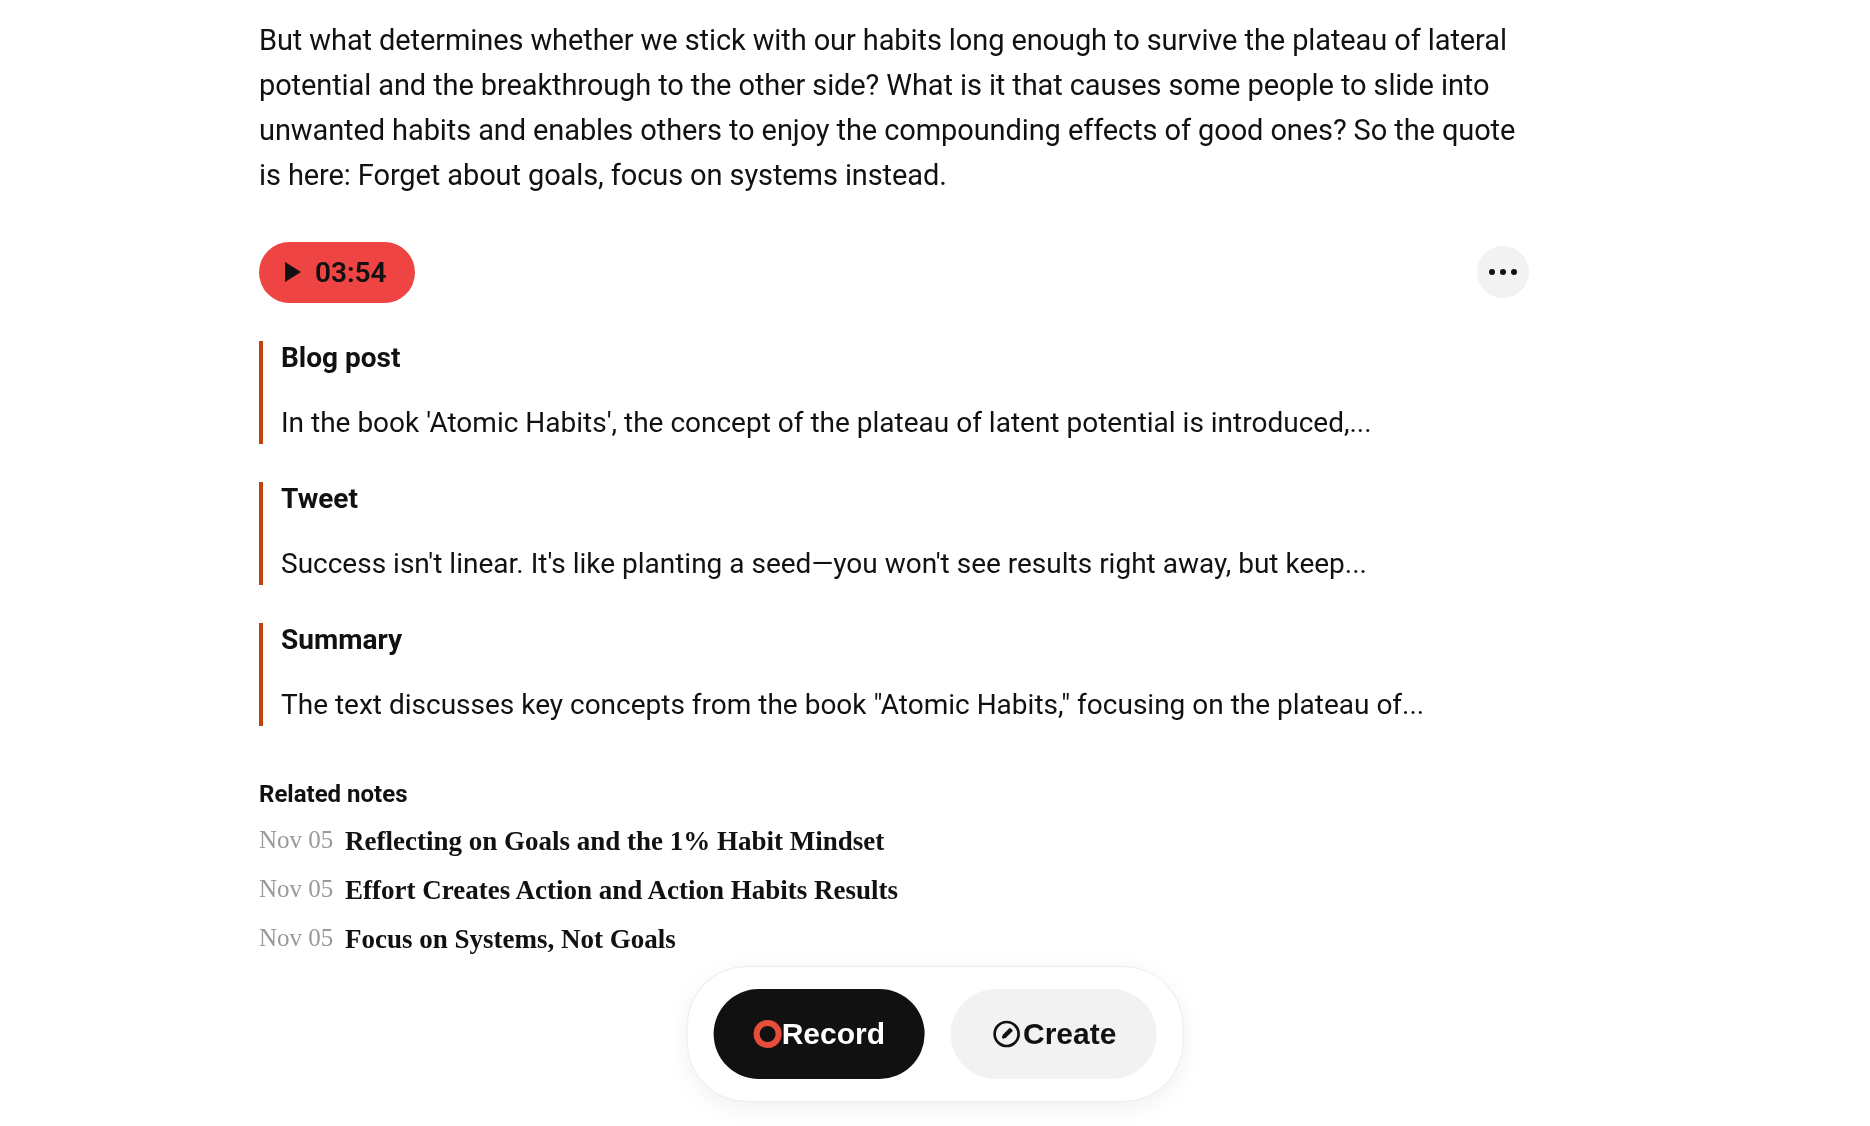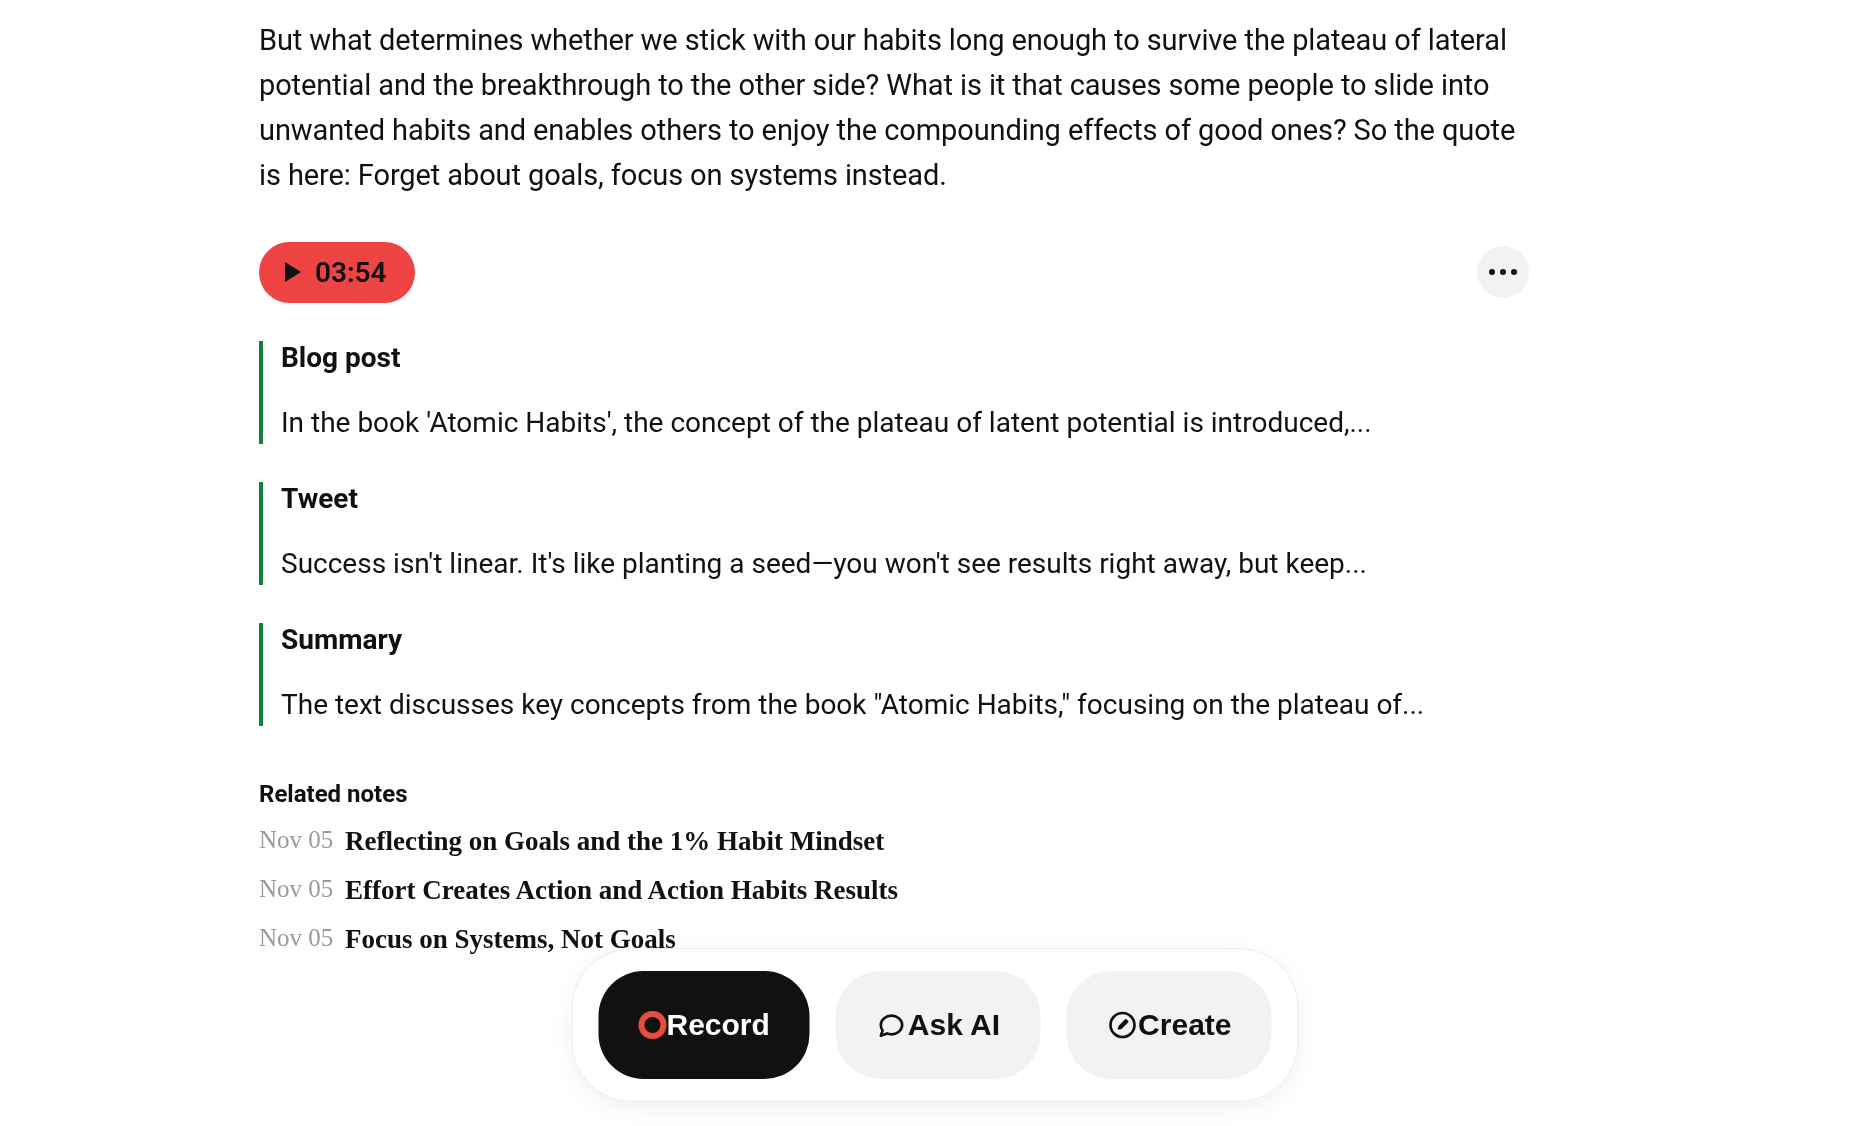--- a/index.html
+++ b/index.html
@@ -62,21 +62,21 @@
     align-items: center;
     justify-content: center;
     cursor: pointer;
   }
   .dots { display: flex; gap: 5px; }
   .dots span {
     width: 6px; height: 6px; border-radius: 50%;
     background: #111;
   }
   .snippet {
-    border-left: 4px solid #15803d;
+    border-left: 4px solid #c2410c;
     padding-left: 18px;
     margin-top: 38px;
   }
   .snippet-title {
     font-size: 28px;
     font-weight: 700;
     color: #111;
     margin-bottom: 12px;
   }
   .snippet-body {
@@ -123,21 +123,21 @@
     padding: 22px 26px;
     background: #ffffff;
     border: 1px solid #ececec;
     border-radius: 60px;
     box-shadow: 0 6px 24px rgba(0,0,0,0.06);
   }
   .pill-btn {
     display: inline-flex;
     align-items: center;
     gap: 0;
-    height: 108px;
+    height: 90px;
     padding: 0 40px;
     border-radius: 45px;
     font-size: 30px;
     font-weight: 600;
     cursor: pointer;
     border: none;
   }
   .pill-record {
     background: #111;
     color: #fff;
@@ -225,28 +225,20 @@
   </div>
 
   <div class="gutter-bottom"></div>
 
   <div class="bottom-bar">
     <button class="pill-btn pill-record">
       <span class="rec-icon"></span>
       <span>Record</span>
     </button>
     <button class="pill-btn pill-light">
-      <span class="askai-icon">
-        <svg width="32" height="32" viewBox="0 0 24 24" fill="none" stroke="#111" stroke-width="2" stroke-linecap="round" stroke-linejoin="round">
-          <path d="M20 12c0 4-4 7-8 7-1.2 0-2.3-.2-3.3-.7L4 20l1.3-3.8C4.5 15 4 13.6 4 12c0-4 4-7 8-7s8 3 8 7z"></path>
-        </svg>
-      </span>
-      <span>Ask AI</span>
-    </button>
-    <button class="pill-btn pill-light">
       <span class="create-icon">
         <svg width="32" height="32" viewBox="0 0 24 24" fill="none" stroke="#111" stroke-width="2" stroke-linecap="round" stroke-linejoin="round">
           <circle cx="12" cy="12" r="9"></circle>
           <path d="M14.5 8.5l1 1L11 14l-1.5.5.5-1.5 4.5-4.5z"></path>
         </svg>
       </span>
       <span>Create</span>
     </button>
   </div>
 </div>

